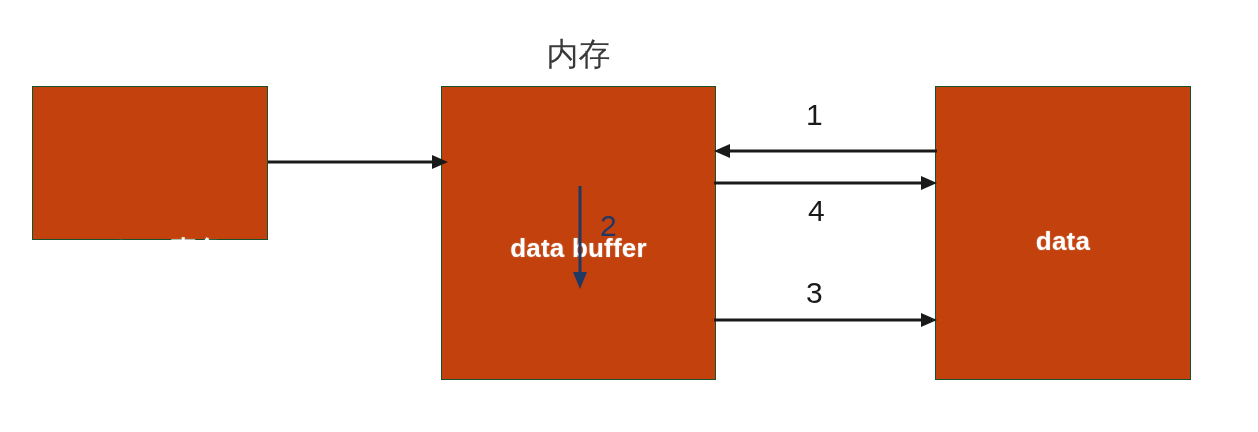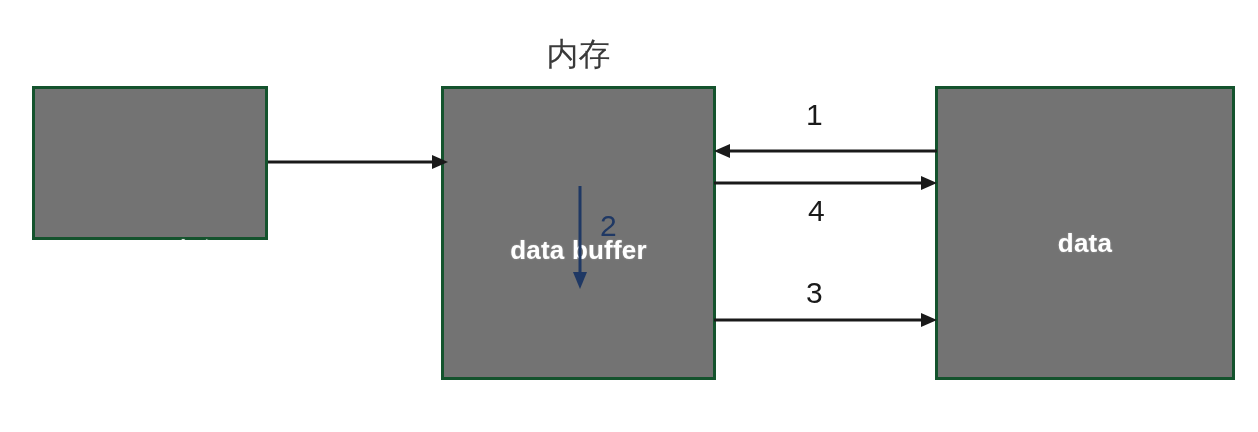--- a/index.html
+++ b/index.html
@@ -15,41 +15,41 @@
     position: relative;
     width: 1258px;
     height: 432px;
     background: #ffffff;
     overflow: hidden;
   }
 
   
   .box {
     position: absolute;
-    background: #737373;
-    border: 3px solid #14532d;
+    background: #c2410c;
+    border: 1px solid #14532d;
     box-sizing: border-box;
   }
   .box-label {
     position: absolute;
     left: 0;
     right: 0;
     text-align: center;
     color: #ffffff;
     font-family: "Liberation Sans", sans-serif;
     font-weight: bold;
     font-size: 25px;
     letter-spacing: 0.2px;
     text-shadow: 0 0 2px rgba(255,255,255,0.35);
     white-space: nowrap;
   }
 
   #box-update       { left: 32px;  top: 86px;  width: 236px; height: 154px; }
   #box-memory       { left: 441px; top: 86px;  width: 275px; height: 294px; }
-  #box-disk         { left: 935px; top: 86px;  width: 300px; height: 294px; }
+  #box-disk         { left: 935px; top: 86px;  width: 256px; height: 294px; }
 
   
   #update-text      { top: 146px; font-size: 26px; }
 
   
   #data-buffer-text { top: 146px; font-size: 26px; }
   #redo-buffer-text { top: 303px; font-size: 26px; }
 
   
   #data-text        { top: 139px; font-size: 26px; }

